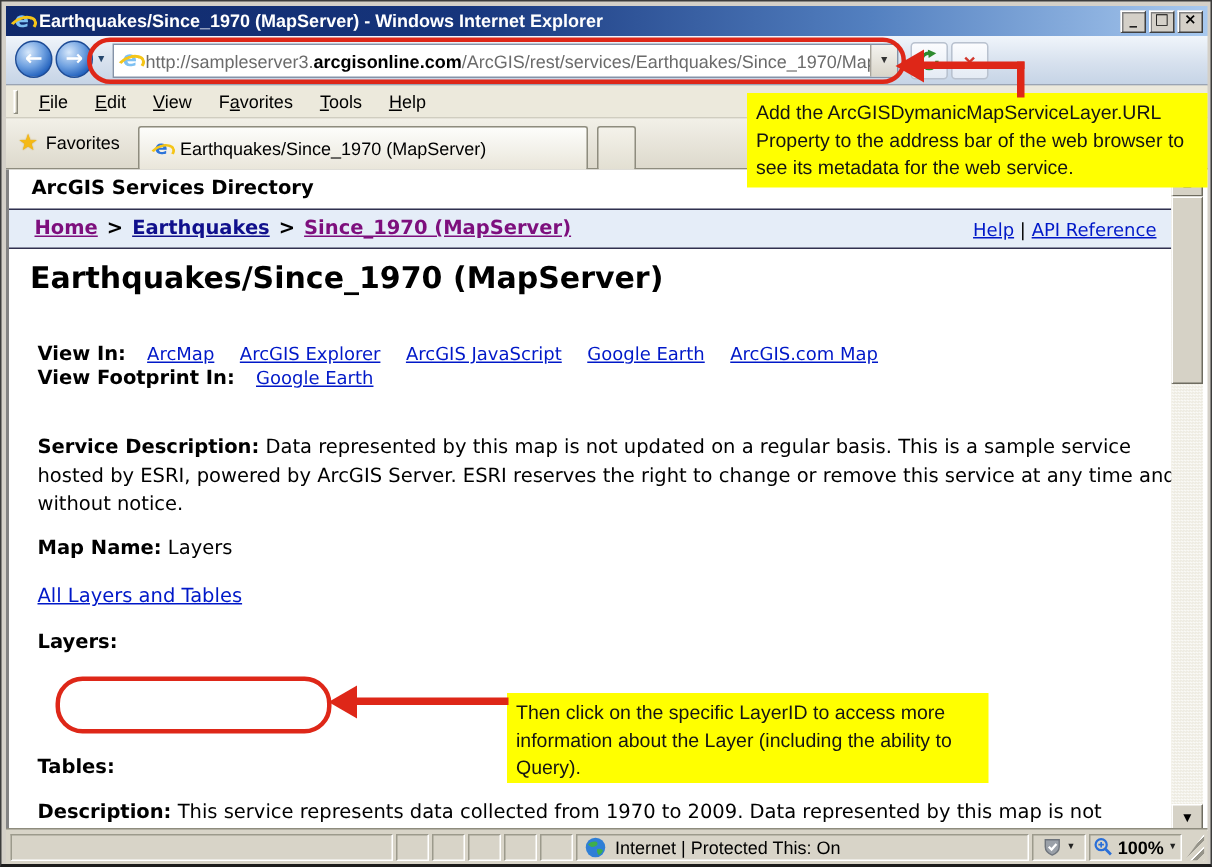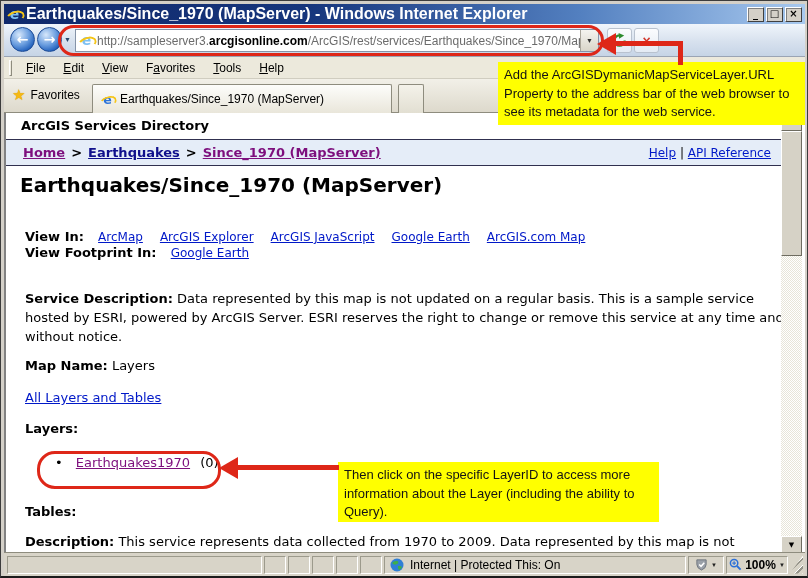--- a/index.html
+++ b/index.html
@@ -4,21 +4,21 @@
 <style>
   html,body{margin:0;padding:0;width:808px;height:578px;overflow:hidden;
     font-family:"Liberation Sans",sans-serif;-webkit-font-smoothing:antialiased;}
   *{box-sizing:border-box;}
   .window{position:relative;width:808px;height:578px;background:#d4d0c8;
     border:1px solid #3c3c3c;border-bottom:2px solid #1c1c1c;}
   
   .titlebar{position:absolute;left:3px;top:3px;width:801px;height:20px;
     background:linear-gradient(90deg,#10296b 0%,#16357c 38%,#5380c0 72%,#a8c9ef 100%);
     display:flex;align-items:center;padding:0 3px;color:#fff;}
-  .title-text{font-size:16px;font-weight:bold;white-space:nowrap;flex:1;margin-left:4px;}
+  .title-text{font-size:12px;font-weight:bold;white-space:nowrap;flex:1;margin-left:4px;}
   .ie-e{position:relative;display:inline-block;width:15px;height:15px;color:#7ec0f2;
     font:bold 14px/15px "DejaVu Sans",sans-serif;text-align:center;}
   .ie-e::after{content:"";position:absolute;left:-1px;top:4px;width:15px;height:8px;
     border:2px solid #f5c518;border-bottom-color:transparent;border-left-color:transparent;
     border-radius:50%;transform:rotate(-18deg);}
   .winbtn{width:17px;height:15px;margin-left:2px;background:#d4d0c8;border:1px solid;
     border-color:#fff #404040 #404040 #fff;font:bold 10px/12px "DejaVu Sans",sans-serif;
     color:#000;text-align:center;box-shadow:1px 1px 0 #808080 inset;display:flex;
     align-items:center;justify-content:center;}
   
@@ -203,25 +203,20 @@
       <span class="b">Map Name:</span>
       <span>Layers</span>
     </div>
 
     <div class="abs row" style="left:19px;top:277px;">
       <a class="blue-link" style="font-size:13px;">All Layers and Tables</a>
     </div>
 
     <div class="abs row b" style="left:19px;top:308px;">Layers:</div>
 
-    <div class="abs row" style="left:49px;top:342px;">
-      <span style="margin-right:9px;">•</span>
-      <a class="purple-link">Earthquakes1970</a>
-      <span style="margin-left:6px;">(0)</span>
-    </div>
 
     <div class="abs row b" style="left:19px;top:391px;">Tables:</div>
 
     <div class="abs para" style="left:19px;top:419px;width:770px;">
       <span class="b">Description:</span>
       <span>This service represents data collected from 1970 to 2009. Data represented by this map is not</span>
       <span style="display:block;">updated on a regular basis. This is a sample service hosted by ESRI, powered by ArcGIS Server. ESRI reserves</span>
     </div>
 
     <div class="scrollbar">

